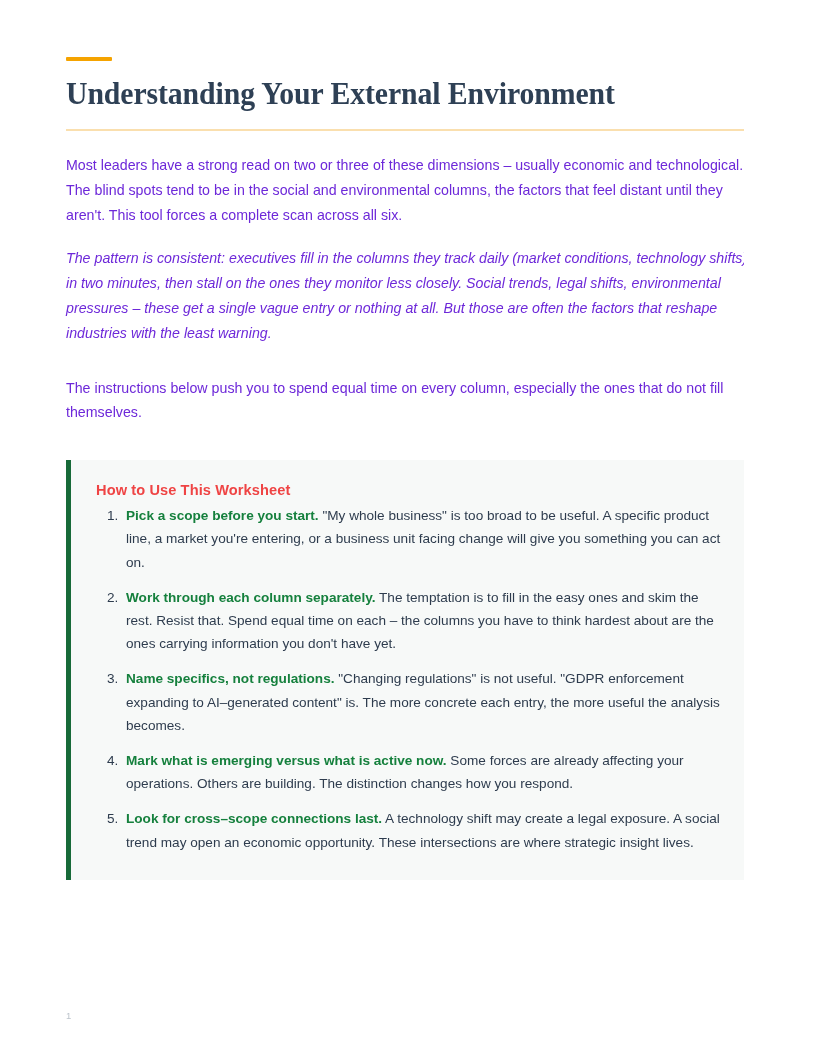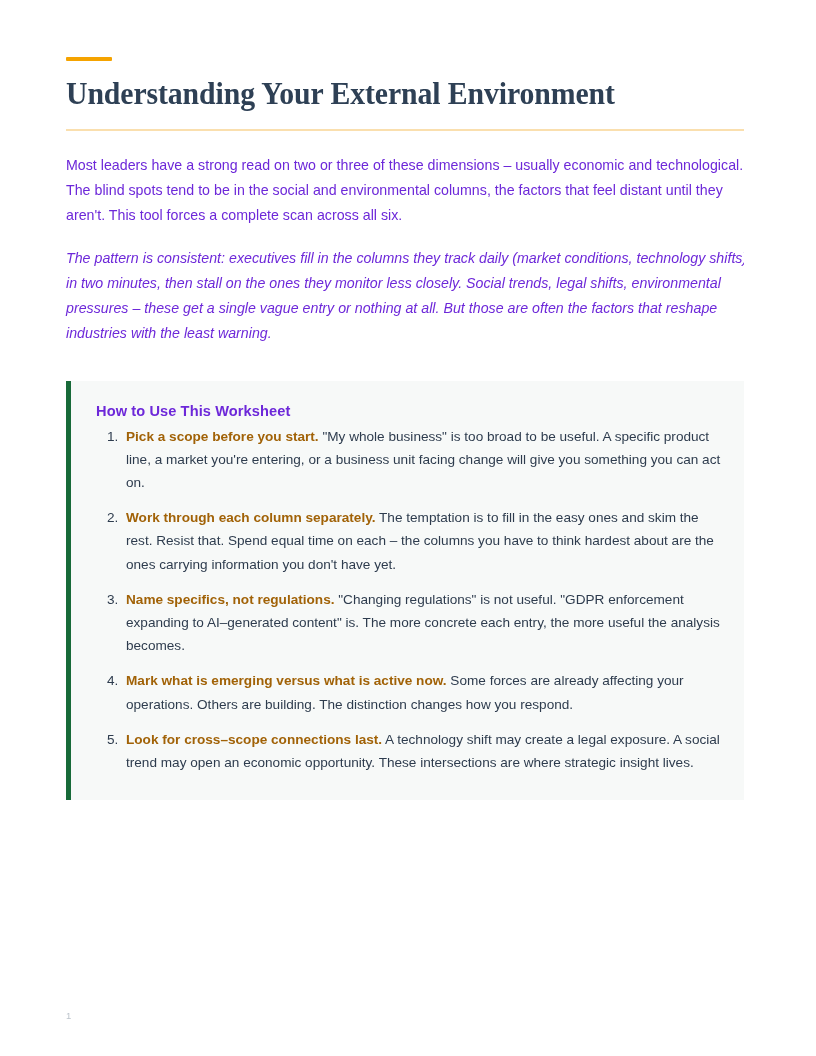--- a/index.html
+++ b/index.html
@@ -78,21 +78,21 @@
     box-sizing: border-box;
     background: #f7f9f8;
     border-left: 5px solid #186a39;
     border-radius: 0 7px 7px 0;
     padding: 22px 26px 26px 25px;
   }
 
   .callout-title {
     font-size: 14.6px;
     font-weight: 700;
-    color: #6d28d9;
+    color: #ef4444;
     margin: 0 0 6px 0;
     letter-spacing: 0.1px;
   }
 
   ol.steps {
     margin: 0;
     padding-left: 26px;
     list-style-position: outside;
   }
 
@@ -104,21 +104,21 @@
     padding-left: 4px;
   }
   ol.steps > li::marker {
     color: #2e3c4e;
     font-size: 13.6px;
   }
   ol.steps > li:first-child { margin-top: 4px; }
 
   .step-lead {
     font-weight: 700;
-    color: #a16207;
+    color: #15803d;
   }
 
   
   .footer {
     position: absolute;
     left: 0;
     top: 1000px;
     width: 816px;
     height: 40px;
   }
@@ -166,20 +166,21 @@
   <div class="content">
 
     <div class="accent-bar"></div>
 
     <h1 class="page-title">Understanding Your External Environment</h1>
 
     <div class="title-rule"></div>
 
     <p class="body-para para-1">Most leaders have a strong read on two or three of these dimensions – usually economic and technological. The blind spots tend to be in the social and environmental columns, the factors that feel distant until they aren't. This tool forces a complete scan across all six.</p>
     <p class="body-para para-2">The pattern is consistent: executives fill in the columns they track daily (market conditions, technology shifts) in two minutes, then stall on the ones they monitor less closely. Social trends, legal shifts, environmental pressures – these get a single vague entry or nothing at all. But those are often the factors that reshape industries with the least warning.</p>
+    <p class="body-para para-3">The instructions below push you to spend equal time on every column, especially the ones that do not fill themselves.</p>
 
     <div class="callout">
       <div class="callout-title">How to Use This Worksheet</div>
       <ol class="steps">
         <li>
           <span class="step-lead">Pick a scope before you start.</span><span> "My whole business" is too broad to be useful. A specific product line, a market you're entering, or a business unit facing change will give you something you can act on.</span>
         </li>
         <li>
           <span class="step-lead">Work through each column separately.</span><span> The temptation is to fill in the easy ones and skim the rest. Resist that. Spend equal time on each – the columns you have to think hardest about are the ones carrying information you don't have yet.</span>
         </li>

